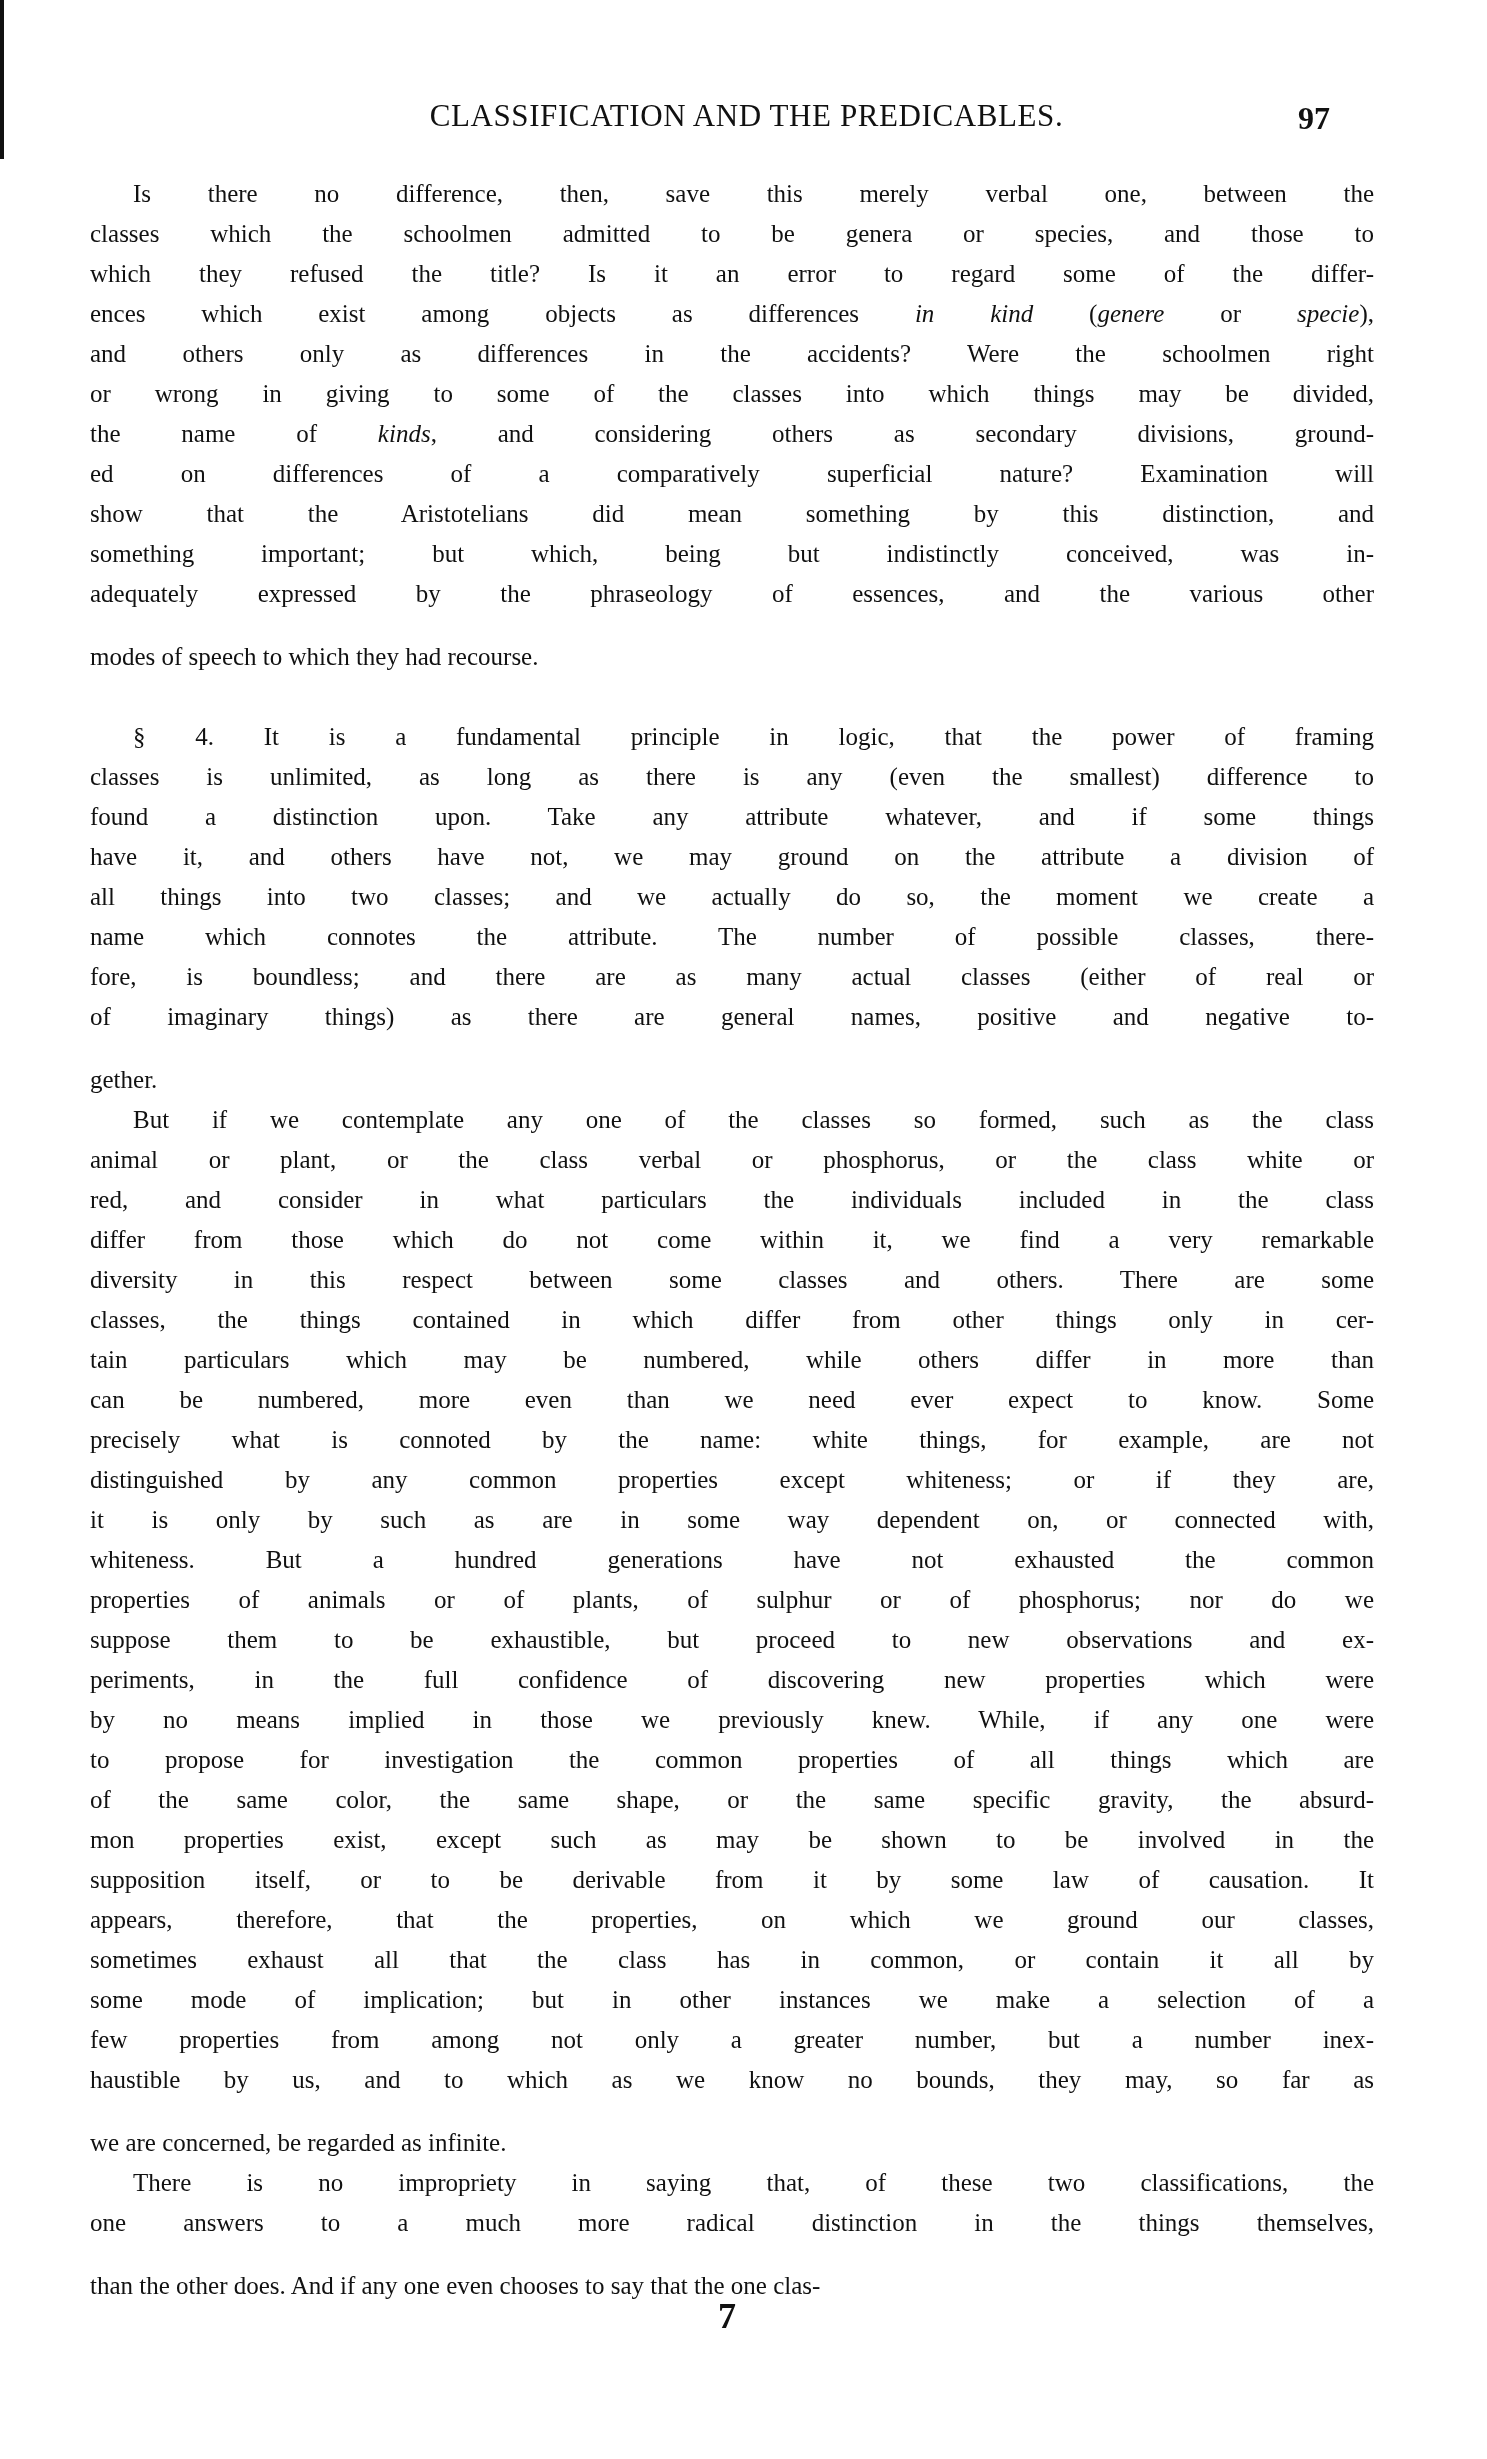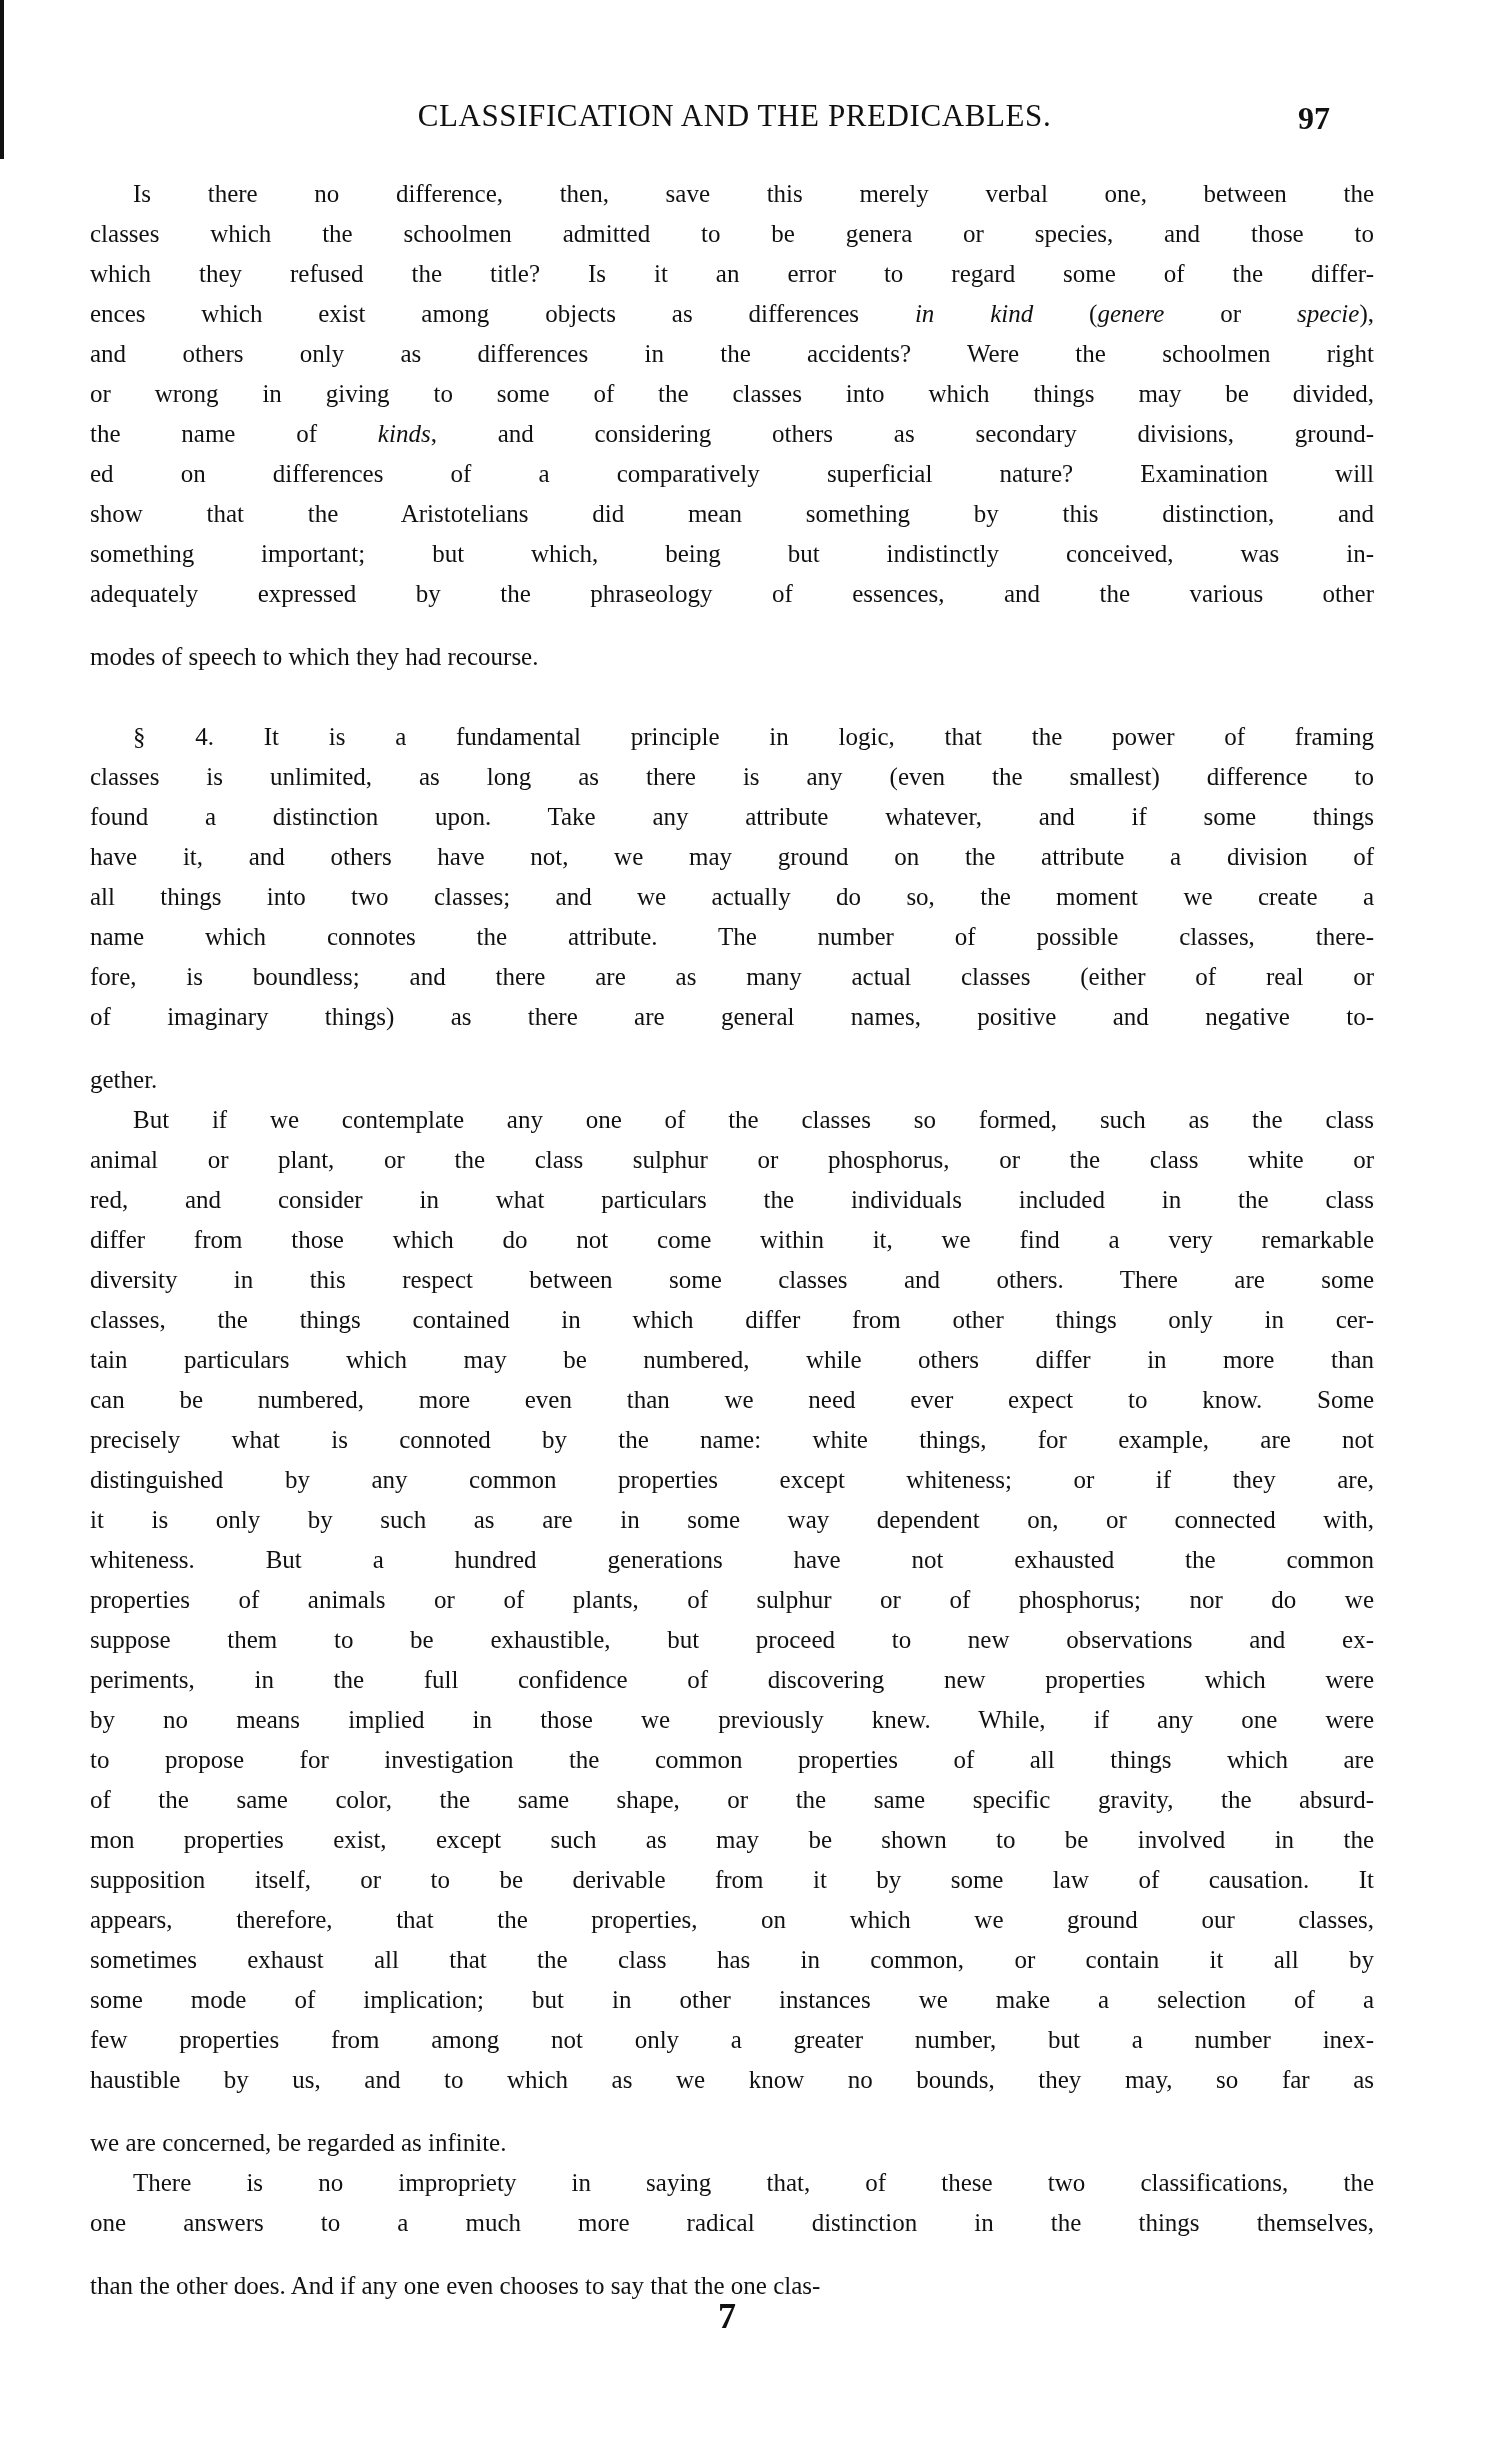--- a/index.html
+++ b/index.html
@@ -1,20 +1,20 @@
 <!DOCTYPE html>
 <html><head>
 <meta charset="utf-8">
 <style>
   html, body { margin: 0; padding: 0; background: #ffffff; }
   body { width: 1488px; height: 2460px; position: relative; overflow: hidden;
          font-family: "Liberation Serif", "DejaVu Serif", serif; color: #111111; }
   .edge-line { position: absolute; left: 0; top: 0; width: 4px; height: 159px; background: #111; }
   .running-head { position: absolute; left: 0; top: 96px; width: 1488px; height: 40px; }
-  .running-title { position: absolute; left: 364px; top: 0; width: 741px; font-size: 31px; letter-spacing: 0.6px;
+  .running-title { position: absolute; left: 376px; top: 0; width: 741px; font-size: 31px; letter-spacing: 0.6px;
                    line-height: 40px; white-space: nowrap; text-align: center; }
   .page-number { position: absolute; left: 1298px; top: 2px; font-size: 32px; font-weight: bold; line-height: 40px; }
   .body-text { position: absolute; left: 90px; top: 174px; width: 1284px; font-size: 25px; }
   .line { display: block; height: 40px; line-height: 40px; white-space: nowrap;
           text-align: justify; text-align-last: justify; }
   .line.last { text-align-last: left; margin-top: 23px; }
   .line.indent { padding-left: 43px; }
   .gap { height: 40px; }
   em { }
   .signature { position: absolute; left: 718px; top: 2296px; font-size: 36px; line-height: 40px; font-weight: bold; }
@@ -51,21 +51,21 @@
       <div class="line">found a distinction upon.  Take any attribute whatever, and if some things</div>
       <div class="line">have it, and others have not, we may ground on the attribute a division of</div>
       <div class="line">all things into two classes; and we actually do so, the moment we create a</div>
       <div class="line">name which connotes the attribute.  The number of possible classes, there-</div>
       <div class="line">fore, is boundless; and there are as many actual classes (either of real or</div>
       <div class="line">of imaginary things) as there are general names, positive and negative to-</div>
       <div class="line last">gether.</div>
     </div>
   <div class="paragraph">
       <div class="line indent">But if we contemplate any one of the classes so formed, such as the class</div>
-      <div class="line">animal or plant, or the class sulphur or phosphorus, or the class white or</div>
+      <div class="line">animal or plant, or the class verbal or phosphorus, or the class white or</div>
       <div class="line">red, and consider in what particulars the individuals included in the class</div>
       <div class="line">differ from those which do not come within it, we find a very remarkable</div>
       <div class="line">diversity in this respect between some classes and others.  There are some</div>
       <div class="line">classes, the things contained in which differ from other things only in cer-</div>
       <div class="line">tain particulars which may be numbered, while others differ in more than</div>
       <div class="line">can be numbered, more even than we need ever expect to know.  Some</div>
       <div class="line">precisely what is connoted by the name: white things, for example, are not</div>
       <div class="line">distinguished by any common properties except whiteness; or if they are,</div>
       <div class="line">it is only by such as are in some way dependent on, or connected with,</div>
       <div class="line">whiteness.  But a hundred generations have not exhausted the common</div>

